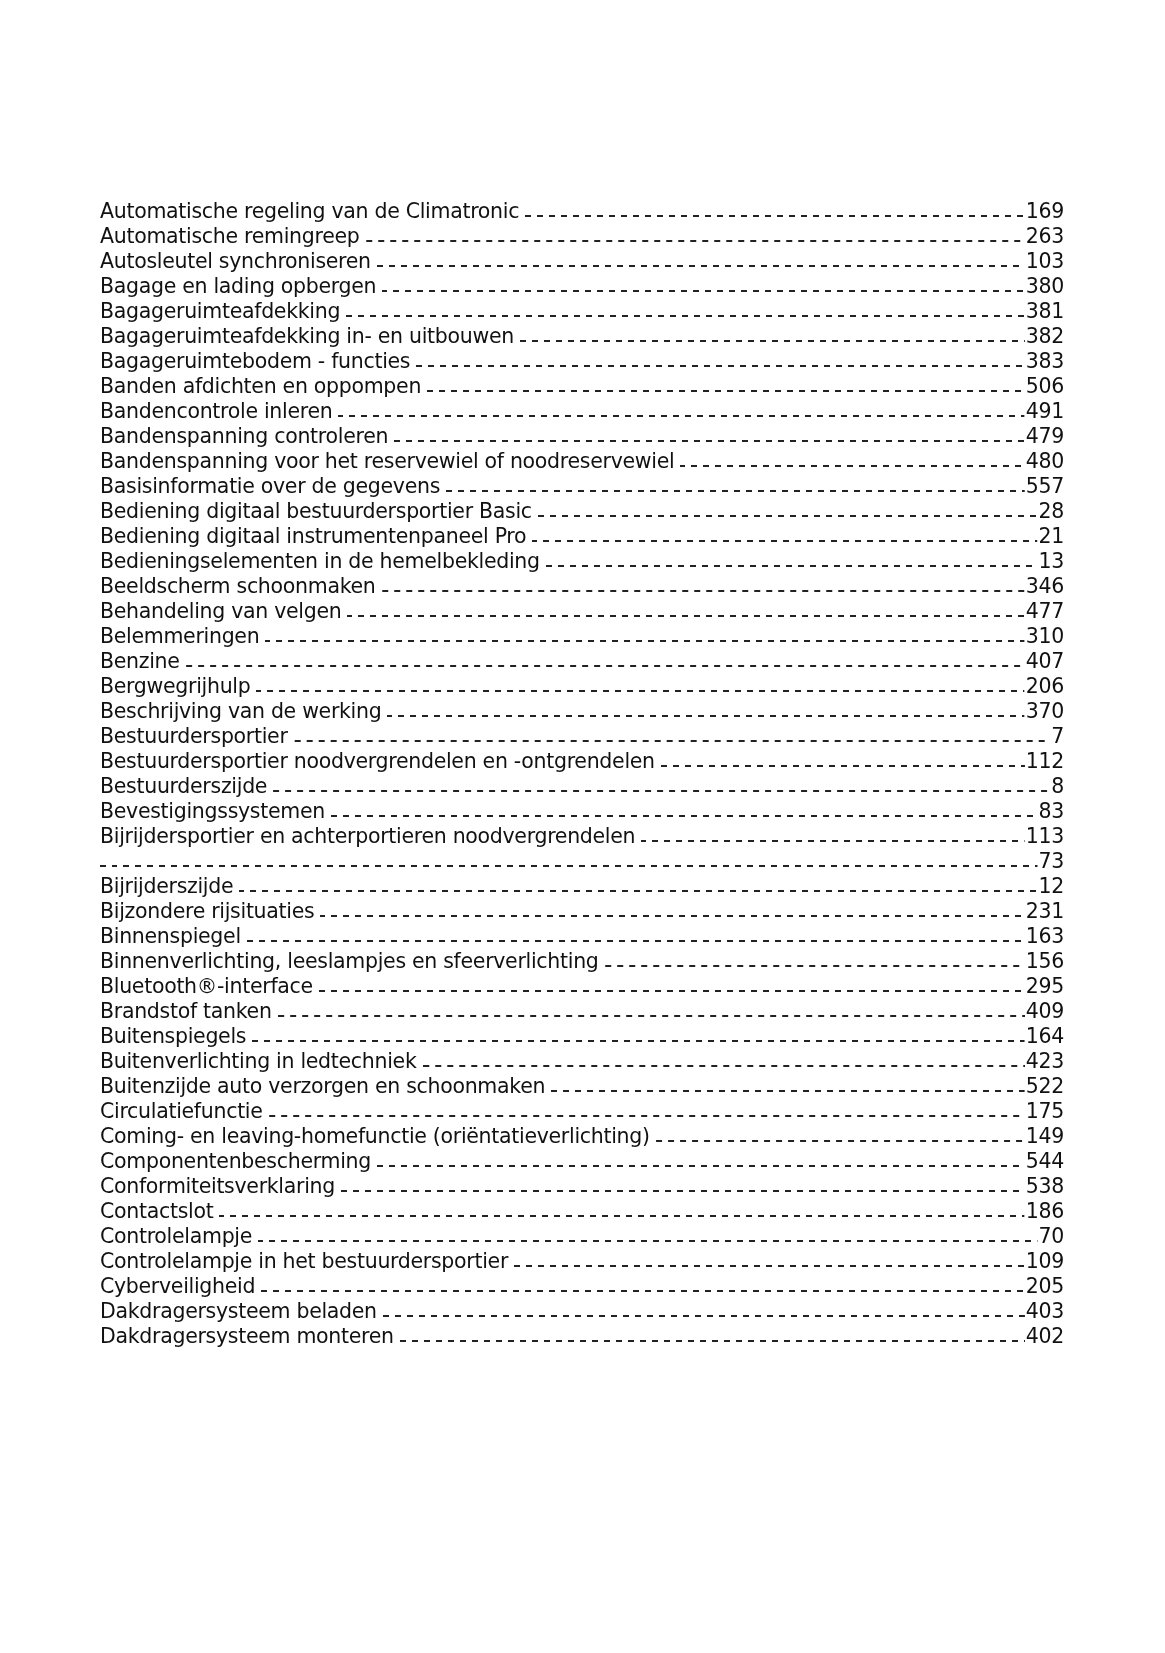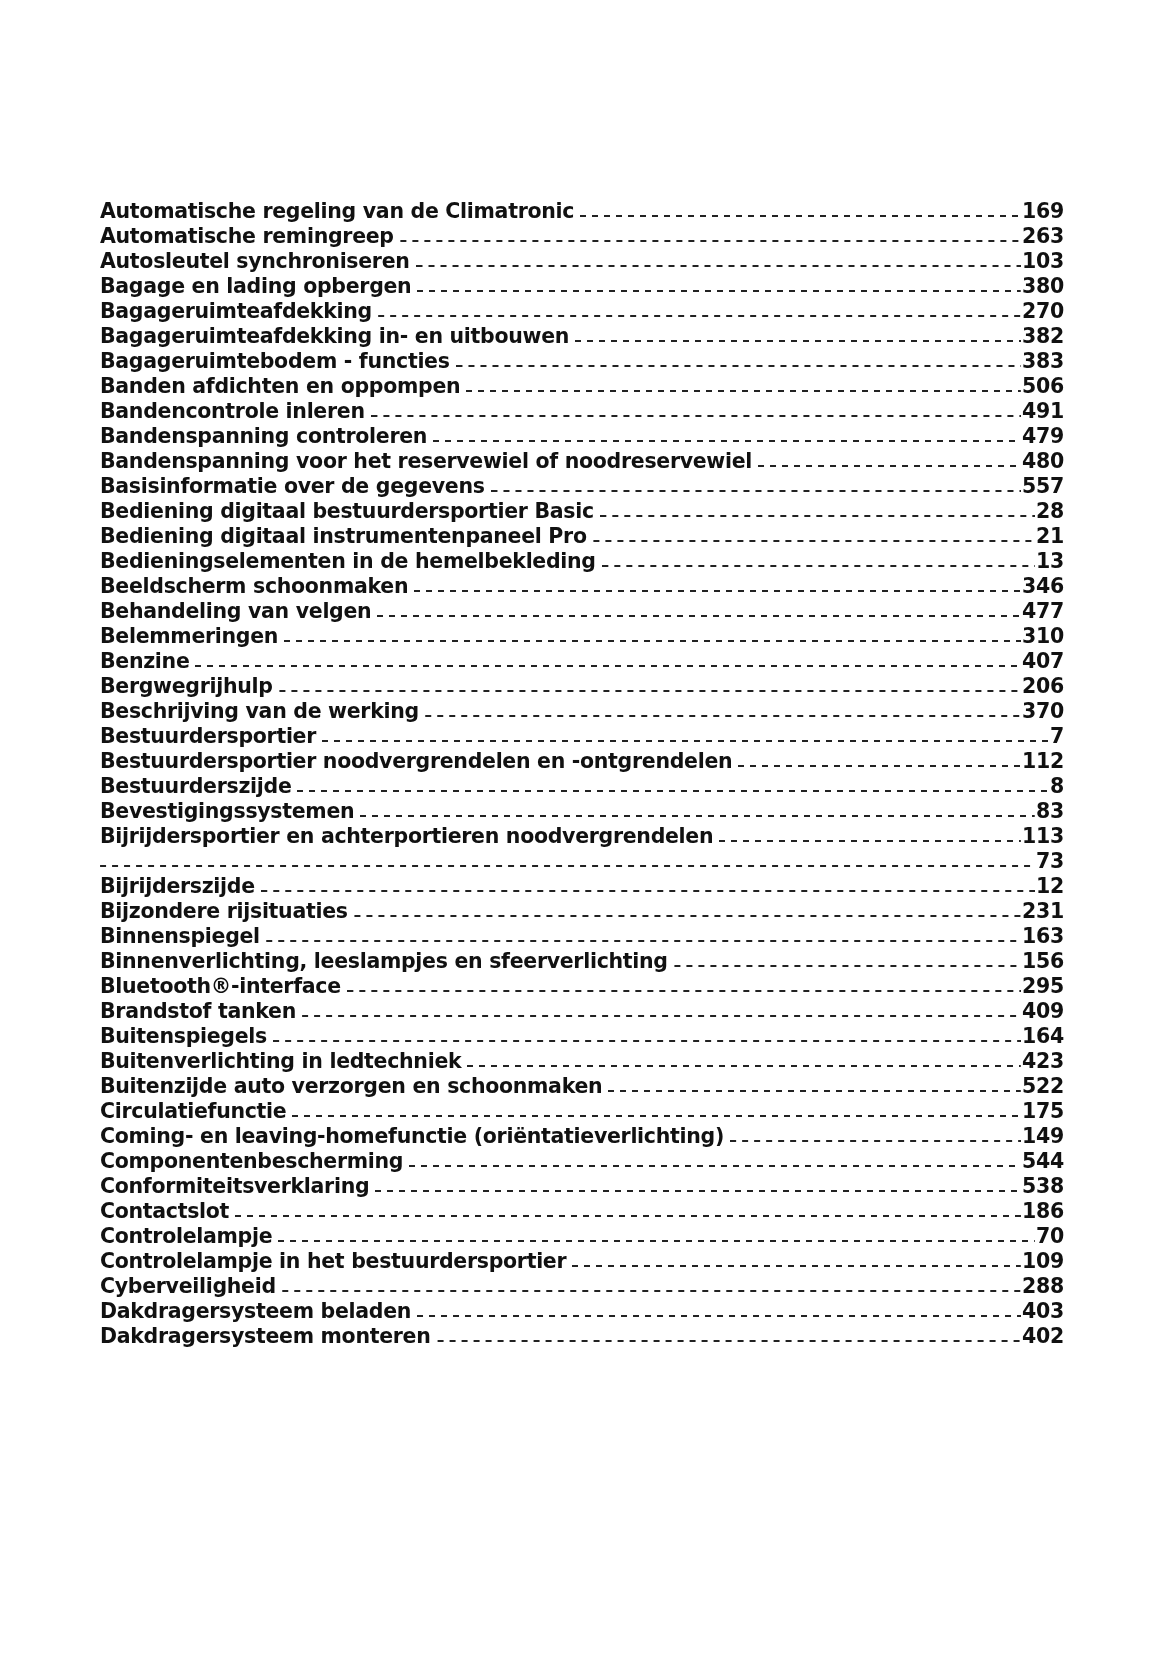--- a/index.html
+++ b/index.html
@@ -22,21 +22,20 @@
     width: 964px;
   }
   .row {
     display: flex;
     align-items: baseline;
     height: 25px;
     line-height: 25px;
     font-size: 20.5px;
     letter-spacing: -0.3px;
     white-space: nowrap;
-    font-weight: bold;
   }
   .term {
     flex: 0 0 auto;
     padding-right: 6px;
   }
   .leader {
     flex: 1 1 auto;
     height: 2px;
     align-self: center;
     margin-top: 9px;
@@ -71,21 +70,21 @@
     <span class="page">103</span>
   </div>
     <div class="row">
     <span class="term">Bagage en lading opbergen</span>
     <span class="leader"></span>
     <span class="page">380</span>
   </div>
     <div class="row">
     <span class="term">Bagageruimteafdekking</span>
     <span class="leader"></span>
-    <span class="page">270</span>
+    <span class="page">381</span>
   </div>
     <div class="row">
     <span class="term">Bagageruimteafdekking in- en uitbouwen</span>
     <span class="leader"></span>
     <span class="page">382</span>
   </div>
     <div class="row">
     <span class="term">Bagageruimtebodem - functies</span>
     <span class="leader"></span>
     <span class="page">383</span>
@@ -265,21 +264,21 @@
     <span class="page">70</span>
   </div>
     <div class="row">
     <span class="term">Controlelampje in het bestuurdersportier</span>
     <span class="leader"></span>
     <span class="page">109</span>
   </div>
     <div class="row">
     <span class="term">Cyberveiligheid</span>
     <span class="leader"></span>
-    <span class="page">288</span>
+    <span class="page">205</span>
   </div>
     <div class="row">
     <span class="term">Dakdragersysteem beladen</span>
     <span class="leader"></span>
     <span class="page">403</span>
   </div>
     <div class="row">
     <span class="term">Dakdragersysteem monteren</span>
     <span class="leader"></span>
     <span class="page">402</span>

